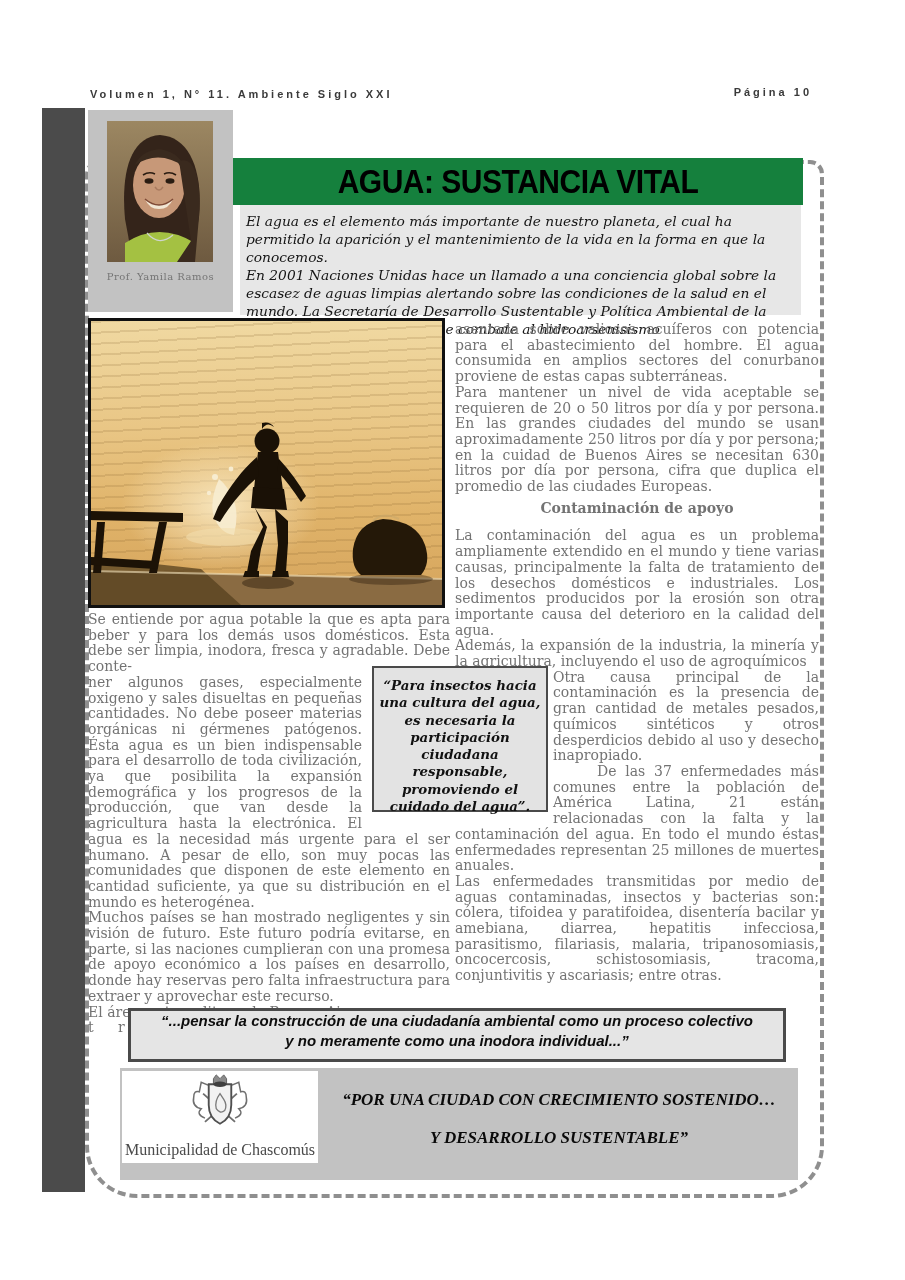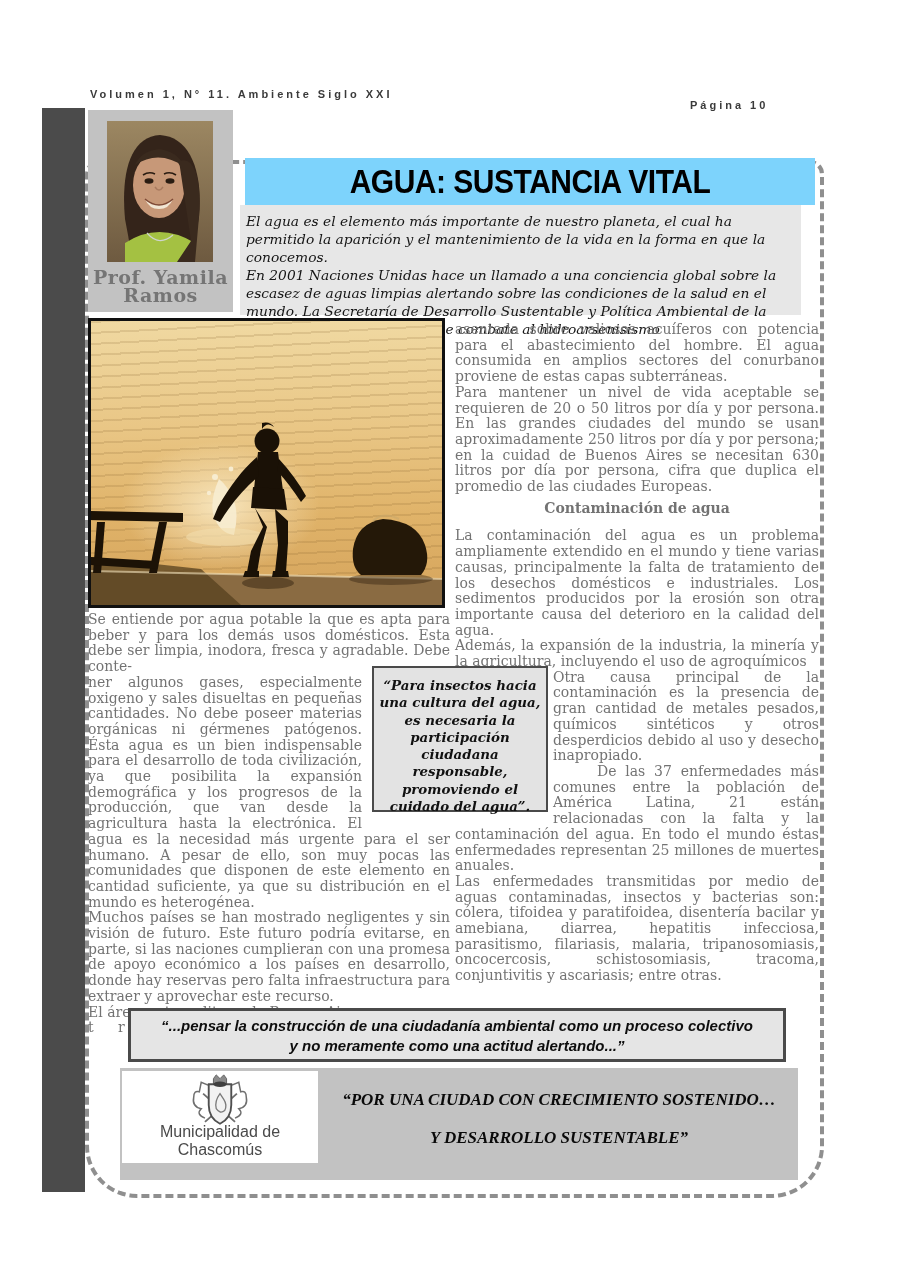--- a/index.html
+++ b/index.html
@@ -4,40 +4,40 @@
 <style>
   html,body{margin:0;padding:0;background:#fff;}
   .page{position:relative;width:905px;height:1280px;background:#ffffff;overflow:hidden;
         font-family:"DejaVu Serif",serif;color:#1a1a1a;}
   .abs{position:absolute;}
 
   
   .hdr{font-family:"Liberation Sans",sans-serif;font-weight:bold;font-size:11px;
        letter-spacing:3px;color:#3a3a3a;}
   .hdr-vol{left:90px;top:88px;}
-  .hdr-page{left:690px;top:86px;width:122px;margin-top:13px;}
+  .hdr-page{left:690px;top:86px;width:122px;text-align:right;}
 
   
   .sidebar{left:42px;top:108px;width:43px;height:1084px;background:#4b4b4b;z-index:3;}
   .dashframe{left:85px;top:160px;width:731px;height:1030px;border:4px dashed #8f8f8f;
              border-radius:14px 14px 52px 52px;z-index:0;}
 
   
   .banner{left:85px;top:108px;width:736px;height:54px;background:#c2c2c2;z-index:1;}
   .banner-title{width:100%;text-align:center;line-height:54px;font-size:37px;font-style:italic;
                 font-weight:bold;letter-spacing:3px;color:#404040;font-family:"DejaVu Serif",serif;}
 
   
   .authorbox{left:88px;top:110px;width:145px;height:202px;background:#c2c2c2;z-index:4;}
   .author-photo{position:absolute;left:19px;top:11px;width:106px;height:141px;display:block;}
   .author-caption{position:absolute;left:0;top:158px;width:100%;text-align:center;
-                  font-weight:bold;font-size:19px;line-height:18px;color:#757575;letter-spacing:.5px;}
-
-  
-  .titleblock{left:245px;top:158px;width:570px;height:47px;background:#7dd3fc;z-index:2;}
+                  font-weight:normal;font-size:10px;line-height:18px;color:#757575;letter-spacing:.5px;}
+
+  
+  .titleblock{left:233px;top:158px;width:570px;height:47px;background:#15803d;z-index:2;}
   .headline{width:100%;text-align:center;margin-top:7px;font-family:"Liberation Sans",sans-serif;
             font-weight:bold;font-size:30px;letter-spacing:-0.5px;color:#000;transform:scaleY(1.08);}
 
   
   .intro{left:240px;top:205px;width:561px;height:110px;background:#e7e7e7;z-index:2;
          box-sizing:border-box;padding:7px 6px;font-style:italic;font-size:13.8px;
          line-height:18px;color:#151515;}
   .intro p{margin:0;}
 
   
@@ -61,28 +61,28 @@
   .tra{letter-spacing:10px;}
 
   
   .pullq{left:372px;top:666px;width:176px;height:146px;background:#e3e3e3;border:2px solid #4a4a4a;
          box-sizing:border-box;z-index:5;text-align:center;font-weight:bold;font-style:italic;
          font-size:13.4px;line-height:17.3px;padding:9px 5px;color:#111;}
 
   
   .bquote{left:128px;top:1008px;width:658px;height:54px;background:#e5e5e5;border:3px solid #4a4a4a;
           box-sizing:border-box;z-index:4;text-align:center;font-family:"Liberation Sans",sans-serif;
-          font-weight:bold;font-style:italic;font-size:15px;line-height:20px;padding-top:5px;color:#0d0d0d;}
+          font-weight:bold;font-style:italic;font-size:15px;line-height:20px;color:#0d0d0d;}
 
   
   .slogan{left:120px;top:1068px;width:678px;height:112px;background:#c2c2c2;z-index:2;}
   .logo-panel{position:absolute;left:2px;top:3px;width:196px;height:92px;background:#ffffff;}
   .crest{position:absolute;left:60px;top:2px;width:76px;height:62px;}
   .logo-caption{position:absolute;left:0;bottom:4px;width:100%;text-align:center;
-                font-family:Liberation Sans, sans-serif;font-size:16px;color:#4a4a4a;}
+                font-family:Liberation Serif, serif;font-size:16px;color:#4a4a4a;}
   .slogan-text{position:absolute;left:210px;top:22px;width:458px;text-align:center;
                font-family:Liberation Serif, serif;font-weight:bold;font-style:italic;
                font-size:17px;color:#0a0a0a;}
   .slogan-text .l2{margin-top:18px;}
 </style>
 </head>
 <body>
 
 <div class="page">
 
@@ -176,36 +176,36 @@
       <p>ner algunos gases, especialmente oxigeno y sales disueltas en pequeñas cantidades. No debe poseer materias orgánicas ni gérmenes patógenos. Ésta agua es un bien indispensable para el desarrollo de toda civilización, ya que posibilita la expansión demográfica y los progresos de la producción, que van desde la agricultura hasta la electrónica. El agua es la necesidad más urgente para el ser humano. A pesar de ello, son muy pocas las comunidades que disponen de este elemento en cantidad suficiente, ya que su distribución en el mundo es heterogénea.</p>
     </div>
     <p>Muchos países se han mostrado negligentes y sin visión de futuro. Este futuro podría evitarse, en parte, si las naciones cumplieran con una promesa de apoyo económico a los países en desarrollo, donde hay reservas pero falta infraestructura para extraer y aprovechar este recurso.</p>
     <p>El área metropolitana de Buenos Aires, se encuen-</p>
     <p class="tra">t r a</p>
   </div>
 
   <div class="abs col colR">
     <p>asentada sobre valiosos acuíferos con potencia para el abastecimiento del hombre. El agua consumida en amplios sectores del conurbano proviene de estas capas subterráneas.</p>
     <p>Para mantener un nivel de vida aceptable se requieren de 20 o 50 litros por día y por persona. En las grandes ciudades del mundo se usan aproximadamente 250 litros por día y por persona; en la cuidad de Buenos Aires se necesitan  630 litros por día por persona, cifra que duplica el promedio de las ciudades Europeas.</p>
-    <p class="subhead">Contaminación de agua</p>
+    <p class="subhead">Contaminación de apoyo</p>
     <p>La contaminación del agua es un problema ampliamente extendido en el mundo y tiene varias causas, principalmente la falta de tratamiento de los desechos domésticos e industriales. Los sedimentos producidos por la erosión son otra importante causa del deterioro en la calidad del agua.</p>
     <p>Además, la expansión de la industria, la minería y la agricultura, incluyendo el uso de agroquímicos</p>
     <div>
       <span class="spacer-l"></span>
       <p>Otra causa principal de la contaminación es la presencia de gran cantidad de metales pesados, químicos sintéticos y otros desperdicios debido al uso y desecho inapropiado.</p>
     </div>
     <p class="indent">De las 37 enfermedades más comunes entre la población de América Latina, 21 están relacionadas con la falta y la contaminación del agua. En todo el mundo éstas enfermedades representan 25 millones de muertes anuales.</p>
     <p>Las enfermedades transmitidas por medio de aguas contaminadas, insectos y bacterias son: cólera, tifoidea y paratifoidea, disentería bacilar y amebiana, diarrea, hepatitis infecciosa, parasitismo, filariasis, malaria, tripanosomiasis, oncocercosis, schistosomiasis, tracoma, conjuntivitis y ascariasis; entre otras.</p>
   </div>
 
   <div class="abs pullq">“Para insectos hacia una cultura del agua, es necesaria la participación ciudadana responsable, promoviendo el cuidado del agua”.</div>
 
   <div class="abs bquote">
     <div>“...pensar la construcción de una ciudadanía ambiental como un proceso colectivo</div>
-    <div>y no meramente como una actitud alertando...”</div>
+    <div>y no meramente como una inodora individual...”</div>
   </div>
 
   <div class="abs slogan">
     <div class="logo-panel">
       <svg class="crest" viewBox="0 0 80 66">
         <g stroke="#6f6f6f" fill="none" stroke-width="1.6">
           <path d="M30,14 L20,10 L18,20 Q12,18 12,26 Q10,36 20,38 Q14,44 24,48"></path>
           <path d="M50,14 L60,10 L62,20 Q68,18 68,26 Q70,36 60,38 Q66,44 56,48"></path>
           <path d="M24,52 L58,22 M56,52 L22,22" stroke-width="2"></path>
         </g>

